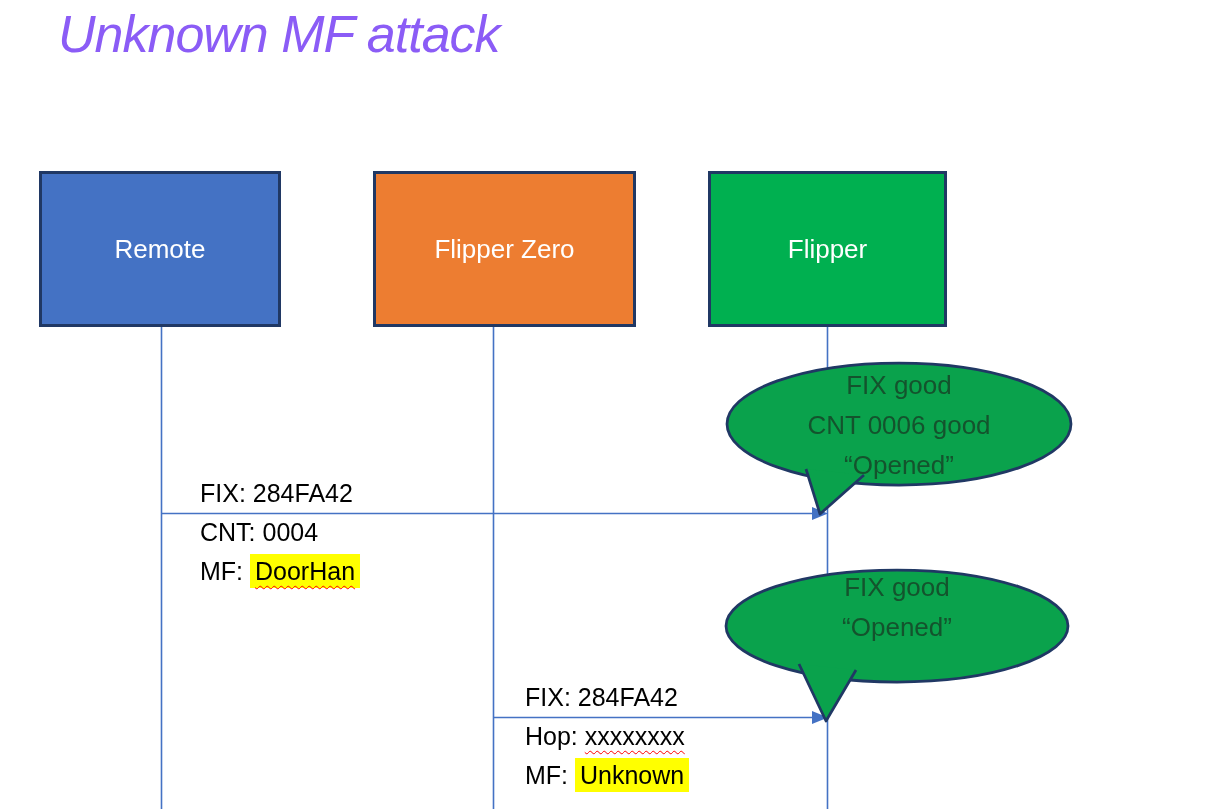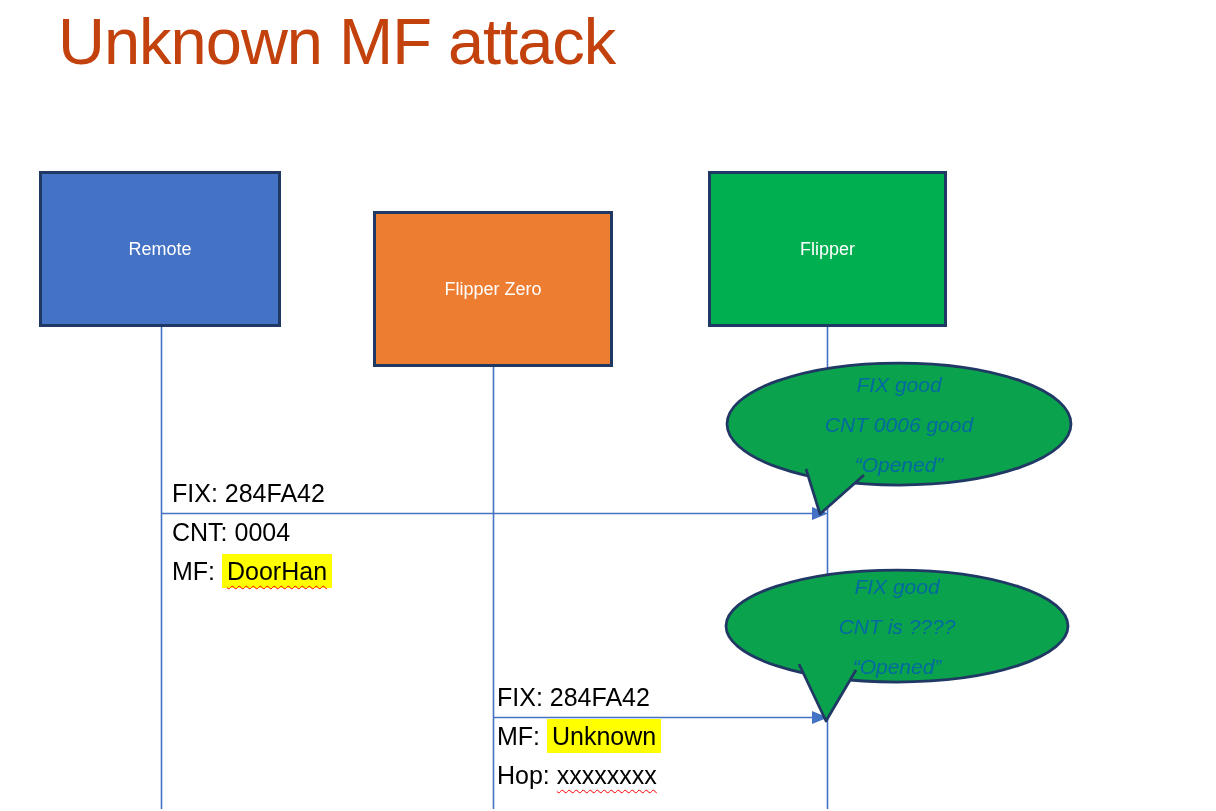--- a/index.html
+++ b/index.html
@@ -7,65 +7,66 @@
     width:1216px; height:811px;
     background:#ffffff;
     position:relative;
     overflow:hidden;
     font-family:"Liberation Sans", sans-serif;
   }
   .slide { position:absolute; inset:0; }
 
   .title {
     position:absolute; left:58px; top:4px;
-    font-size:65px; font-weight:300; letter-spacing:-1px;
-    color:#c2410c;
+    font-size:52px; font-weight:300; letter-spacing:-1px;
+    color:#8b5cf6;
     white-space:nowrap;
+    font-style:italic;
   }
 
   .actor {
     position:absolute; top:171px; height:156px;
     box-sizing:border-box;
     border:3px solid var(--shape-border);
     display:flex; align-items:center; justify-content:center;
-    color:#ffffff; font-size:18px;
+    color:#ffffff; font-size:26px;
   }
   .actor-remote   { left:39px;  width:242px; background:var(--remote-fill); }
-  .actor-flipper  { left:373px; width:240px; background:var(--flipper-fill);margin-top:40px; }
+  .actor-flipper  { left:373px; width:263px; background:var(--flipper-fill); }
   .actor-receiver { left:708px; width:239px; background:var(--receiver-fill); }
 
   svg.diagram { position:absolute; left:0; top:0; }
   .lifeline  { stroke:var(--connector); stroke-width:1.6; }
   .msg-line  { stroke:var(--connector); stroke-width:1.6; }
   .arrowhead { fill:var(--connector); stroke:none; }
   .bubble      { fill:var(--callout-fill); stroke:var(--shape-border); stroke-width:2.75; }
   .bubble-tail { fill:var(--callout-fill); stroke:var(--shape-border); stroke-width:2.75; stroke-linejoin:round; }
 
   .msg-labels {
     position:absolute;
     font-size:25px; line-height:39px;
-    color:#000; white-space:nowrap;
+    color:#000; white-space:nowrap;margin-left:28px;
   }
   .msg-labels-1 { left:172px; top:474px; }
   .msg-labels-2 { left:497px; top:678px; }
 
   .hl { background:var(--highlight); padding:3px 5px; }
   .sq {
     text-decoration-line:underline;
     text-decoration-style:wavy;
     text-decoration-color:var(--squiggle);
     text-decoration-thickness:1px;
     text-underline-offset:5px;
     text-align:center;
   }
 
   .callout-text {
     position:absolute;
-    color:#0369a1; font-size:21px; line-height:40px;
-    text-align:center; white-space:nowrap;font-style:italic;
+    color:#14532d; font-size:26px; line-height:40px;
+    text-align:center; white-space:nowrap;
   }
   .callout-text-1 { left:727px; top:365px; width:344px; }
   .callout-text-2 { left:726px; top:567px; width:342px; }
 </style>
 </head>
 <body>
 
 <div class="slide">
 
   <svg class="diagram" width="1216" height="811" viewBox="0 0 1216 811">
@@ -108,29 +109,28 @@
   </div>
 
   <div class="msg-labels msg-labels-1">
     <div>FIX: 284FA42</div>
     <div>CNT: 0004</div>
     <div><span>MF: </span><span class="hl sq">DoorHan</span></div>
   </div>
 
   <div class="msg-labels msg-labels-2">
     <div>FIX: 284FA42</div>
+    <div><span>Hop: </span><span class="sq">xxxxxxxx</span></div>
     <div><span>MF: </span><span class="hl">Unknown</span></div>
-    <div><span>Hop: </span><span class="sq">xxxxxxxx</span></div>
   </div>
 
   <div class="callout-text callout-text-1">
     <div>FIX good</div>
     <div>CNT 0006 good</div>
     <div>“Opened”</div>
   </div>
 
   <div class="callout-text callout-text-2">
     <div>FIX good</div>
-    <div>CNT is ????</div>
     <div>“Opened”</div>
   </div>
 
 </div>
 
 </body></html>

